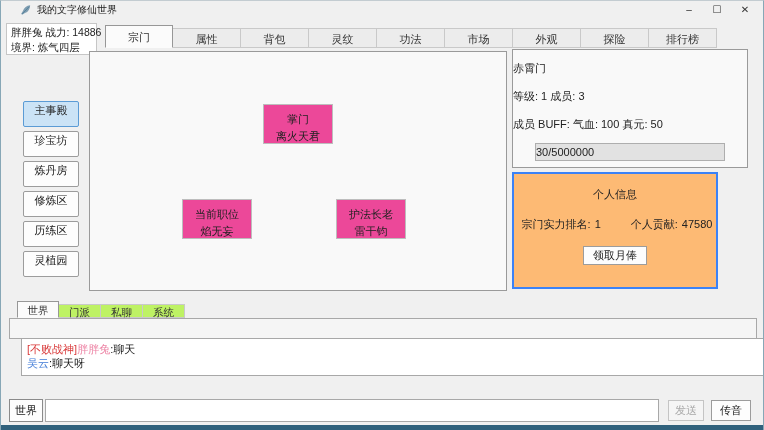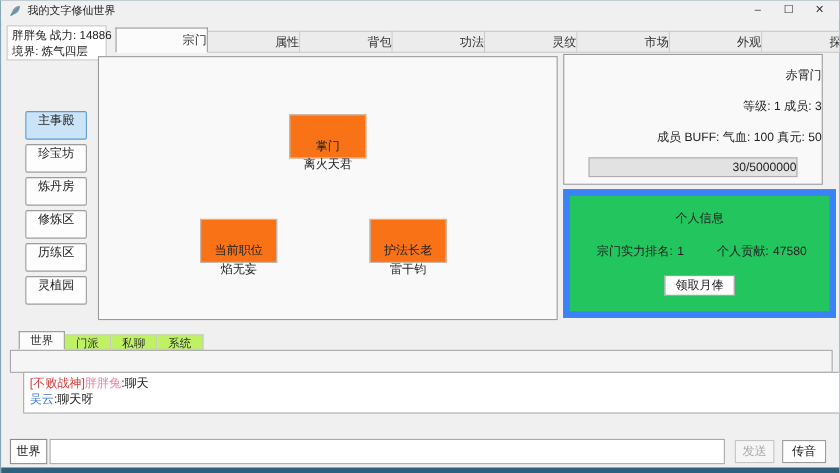--- a/index.html
+++ b/index.html
@@ -6,60 +6,60 @@
   html,body { width:764px; height:430px; }
   body { font-family: "Liberation Sans", "DejaVu Sans", sans-serif; background:#888; }
   .window {
     position: relative; width: 764px; height: 430px;
     background: #f0f0f0; overflow: hidden;
     border-left: 1px solid #87a7b6; border-right: 1px solid #87a7b6; border-top: 1px solid #c3ccd1;
   }
   .bottom-strip { position:absolute; left:0; bottom:0; width:764px; height:5px; background:#30617c; }
 
   
-  .titlebar { position:absolute; left:0; top:0; width:762px; height:18px; display:flex; align-items:center; padding-left:7px; background:#f0f0f0; }
+  .titlebar { position:absolute; left:0; top:0; width:762px; height:18px; display:flex; align-items:center; padding-left:19px; background:#f0f0f0; }
   .app-icon { width:12px; height:12px; margin-right:5px; flex:0 0 auto; }
   .title-text { font-size:10px; color:#1a1a1a; }
   .win-controls { position:absolute; right:4px; top:0; height:18px; display:flex; align-items:center; }
   .ctrl { width:28px; text-align:center; font-size:10px; color:#333; line-height:18px; }
 
   
   .player-box { position:absolute; left:5px; top:22px; width:91px; height:32px; background:#fff;
     border:1px solid #c6c6c6; font-size:10.5px; line-height:15px; padding:1px 4px; color:#222; white-space:nowrap; }
 
   
   .tabbar { position:absolute; left:104px; top:24px; height:23px; display:flex; }
-  .tab { width:84px; height:20px; line-height:20px; margin-top:3px; text-align:right; font-size:11px; color:#333;
+  .tab { width:68px; height:20px; line-height:20px; margin-top:3px; text-align:center; font-size:11px; color:#333;
     background:#ececec; border:1px solid #c9c9c9; border-left:none; }
   .tab:first-child { border-left:1px solid #c9c9c9; }
   .tab.active { background:#fbfbfb; border:1px solid #979797; border-bottom:1px solid #fbfbfb; margin-top:0; height:23px; line-height:22px; }
 
   
   .map-panel { position:absolute; left:88px; top:50px; width:418px; height:240px; background:#f9f9f9; border:1px solid #9a9a9a; }
-  .node { position:absolute; width:70px; height:40px; background:#f97316; border:1px solid #bdbdbd;
-    text-align:center; font-size:11px; line-height:17px; padding-top:20px; color:#222; }
+  .node { position:absolute; width:70px; height:40px; background:#ec4899; border:1px solid #bdbdbd;
+    text-align:center; font-size:11px; line-height:17px; padding-top:6px; color:#222; }
   .node-leader { left:173px; top:52px; }
   .node-elder1 { left:92px;  top:147px; }
   .node-elder2 { left:246px; top:147px; }
 
   
   .sidebar { position:absolute; left:22px; top:100px; width:56px; }
   .side-btn { width:56px; height:26px; line-height:19px; margin-bottom:4px; text-align:center; font-size:11px;
     background:#fdfdfd; border:1px solid #9c9c9c; border-radius:2px; color:#222;font-family:Liberation Mono, monospace; }
   .side-btn.active { background:#cbe3f6; border:1px solid #5b9bd5; }
 
   
   .sect-panel { position:absolute; left:511px; top:48px; width:236px; height:119px; background:#f9f9f9;
-    border:1px solid #9a9a9a; font-size:11px; color:#222; text-align:right; }
+    border:1px solid #9a9a9a; font-size:11px; color:#222; text-align:left; }
   .sect-name { margin-top:11px; }
   .sect-line { margin-top:13px; }
   .progress { margin:11px 22px 0; height:18px; background:#e2e2e2; border:1px solid #aeaeae; line-height:16px; font-size:11px; color:#222; }
 
-  .personal-panel { position:absolute; left:511px; top:171px; width:248px; height:117px; background:#22c55e;
-    border:6px solid #3b82f6; font-size:11px; color:#222; }
+  .personal-panel { position:absolute; left:511px; top:171px; width:206px; height:117px; background:#fdba74;
+    border:2px solid #3b82f6; font-size:11px; color:#222; }
   .personal-title { text-align:center; margin-top:13px; }
   .p-row { display:flex; justify-content:center; gap:26px; margin-top:15px; white-space:nowrap; }
   .p-pair span { margin-left:4px; }
   .claim-btn { display:block; margin:14px auto 0; width:64px; height:19px; background:#fdfdfd;
     border:1px solid #9c9c9c; font-size:11px; color:#222; font-family:inherit; }
 
   
   .chat-tabs { position:absolute; left:16px; top:300px; display:flex; height:17px; }
   .chat-tab { width:42px; height:14px; line-height:14px; margin-top:3px; text-align:center; font-size:10.5px; color:#333;
     background:#bef264; border:1px solid #c9c9c9; border-left:none; }
@@ -97,22 +97,22 @@
 
   <div class="player-box">
     <div>胖胖兔 战力: 14886</div>
     <div>境界: 炼气四层</div>
   </div>
 
   <div class="tabbar">
     <div class="tab active">宗门</div>
     <div class="tab">属性</div>
     <div class="tab">背包</div>
+    <div class="tab">灵纹</div>
     <div class="tab">功法</div>
-    <div class="tab">灵纹</div>
     <div class="tab">市场</div>
     <div class="tab">外观</div>
     <div class="tab">探险</div>
     <div class="tab">排行榜</div>
   </div>
 
   <div class="sidebar">
     <div class="side-btn active">主事殿</div>
     <div class="side-btn">珍宝坊</div>
     <div class="side-btn">炼丹房</div>

